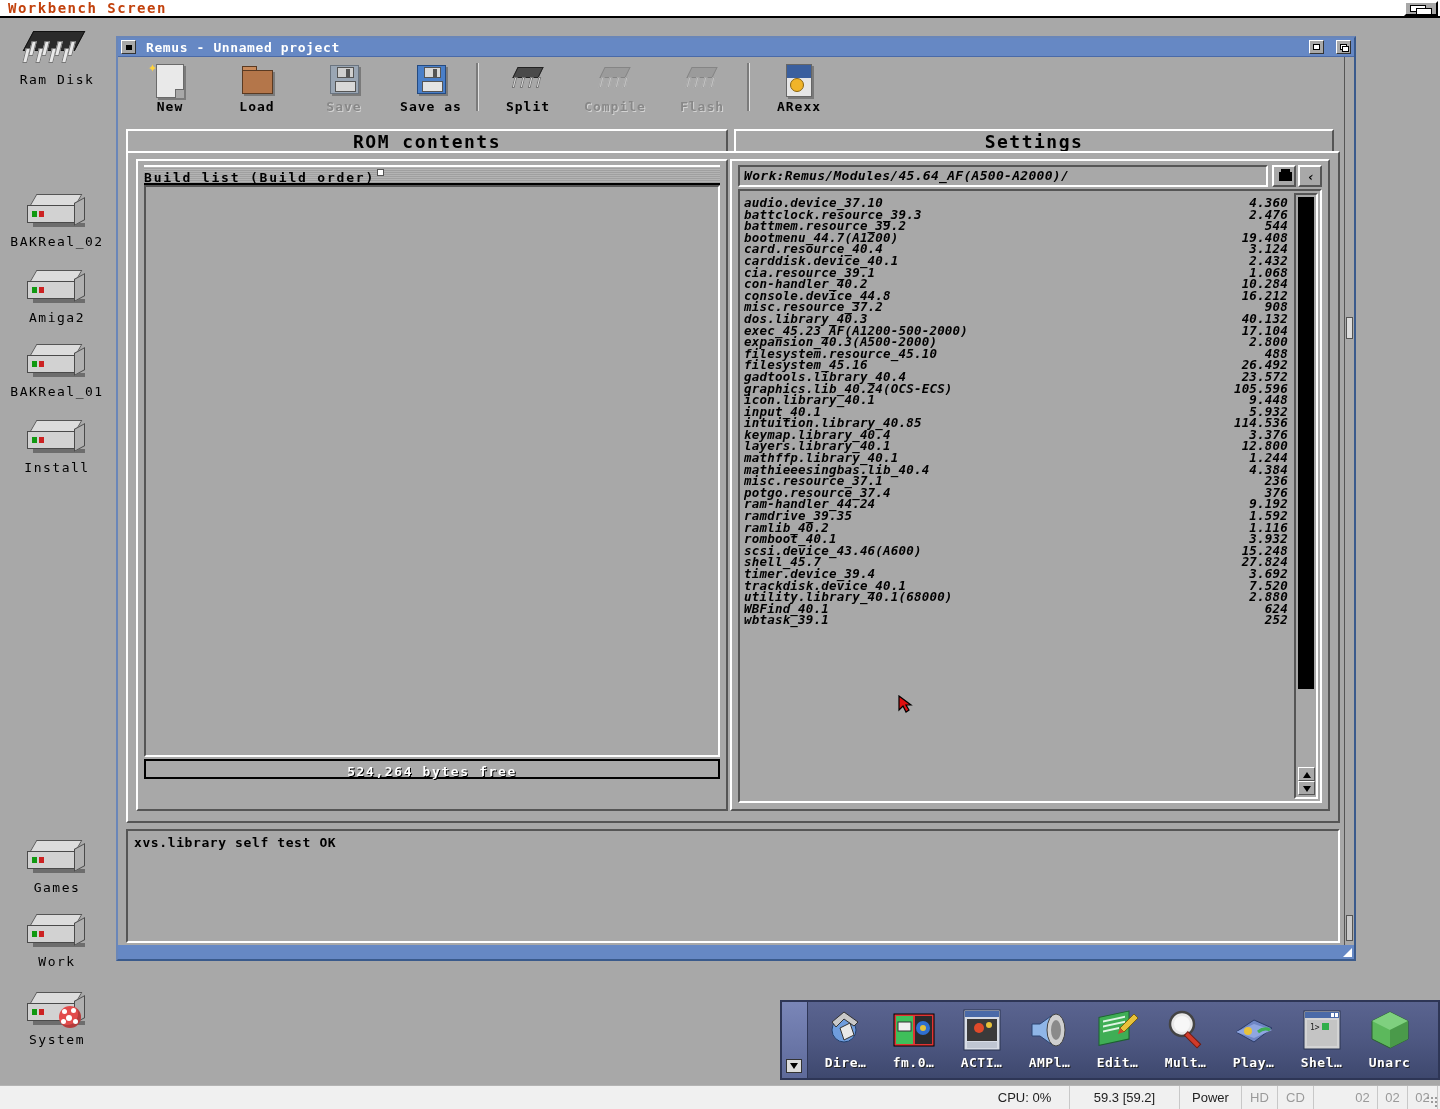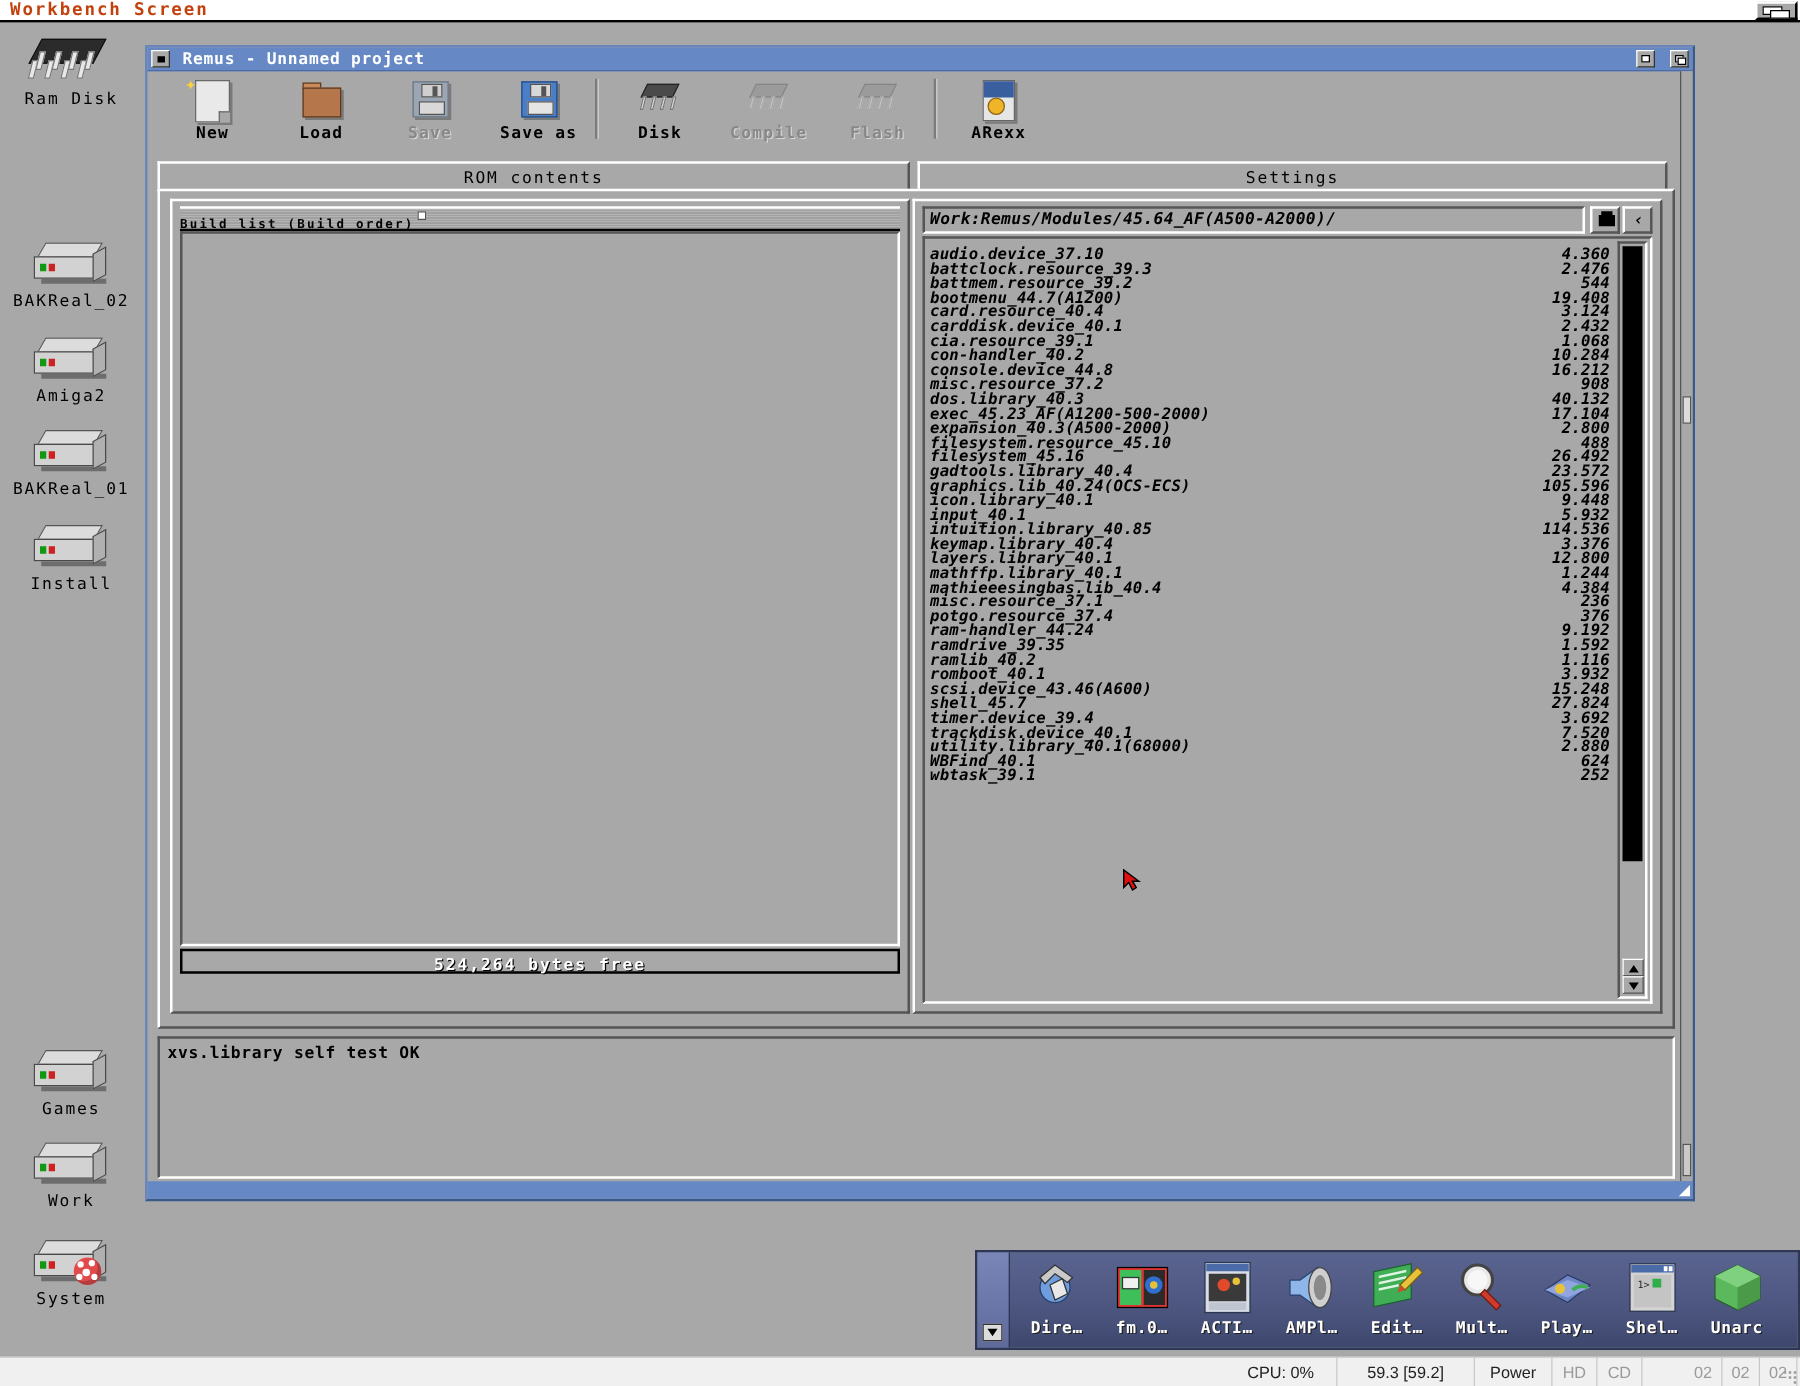--- a/index.html
+++ b/index.html
@@ -119,38 +119,38 @@
   .ic-arexx{position:absolute;left:50%;top:3px;margin-left:-13px;width:26px;height:33px;background:#e6e6e6;
       border:1px solid #666;box-sizing:border-box;box-shadow:2px 2px 0 #7a7a7a;}
   .ic-arexx .bluetop{position:absolute;left:0;top:0;width:100%;height:13px;background:#3a5f9e;}
   .ic-arexx .gold{position:absolute;left:3px;bottom:4px;width:14px;height:14px;border-radius:50%;background:#f0b429;border:1px solid #8a6410;box-sizing:border-box;}
 
   
   #tabs{position:absolute;left:6px;top:72px;right:4px;height:24px;}
   .tab{position:absolute;top:0;height:24px;background:#a8a8a8;
      border-left:2px solid #fff;border-top:2px solid #fff;border-right:2px solid #555;
      box-sizing:border-box;text-align:center;cursor:pointer;}
-  .tab span{font-size:13px;font-weight:normal;letter-spacing:1.5px;color:#000;line-height:21px;}
+  .tab span{font-size:18px;font-weight:bold;letter-spacing:1.5px;color:#000;line-height:21px;}
 
   
   #panel-frame{position:absolute;left:6px;top:94px;right:4px;height:672px;
      background:#a8a8a8;
      border-left:2px solid #fff;border-top:2px solid #fff;
      border-right:2px solid #555;border-bottom:2px solid #555;box-sizing:border-box;}
 
   .group{position:absolute;top:6px;background:#a8a8a8;
      border-left:2px solid #fff;border-top:2px solid #fff;
      border-right:2px solid #555;border-bottom:2px solid #555;box-sizing:border-box;}
 
   
   #build-group{left:8px;width:592px;height:652px;}
   #build-header{position:absolute;left:6px;top:4px;right:6px;height:20px;
      background:#a8a8a8;border-bottom:2px solid #000;border-top:2px solid #fff;box-sizing:border-box;
      background-image:repeating-linear-gradient(0deg,#a0a0a0 0 1px,#b4b4b4 1px 2px);}
-  #build-header span{font-size:10px;font-weight:bold;letter-spacing:1.8px;color:#000;line-height:17px;}
+  #build-header span{font-size:13px;font-weight:bold;letter-spacing:1.8px;color:#000;line-height:17px;}
   #build-header .marker{display:inline-block;width:7px;height:7px;background:#fff;border:1px solid #555;box-sizing:border-box;vertical-align:super;margin-left:2px;}
   #build-list{position:absolute;left:6px;top:24px;right:6px;bottom:52px;background:#a8a8a8;
      border-left:2px solid #555;border-top:2px solid #555;border-right:2px solid #fff;border-bottom:2px solid #fff;box-sizing:border-box;}
   #bytes-free{position:absolute;left:6px;bottom:30px;right:6px;height:20px;
      border:2px solid #000;box-sizing:border-box;background:#a8a8a8;text-align:center;}
   #bytes-free span{font-size:13px;font-weight:bold;letter-spacing:1.6px;color:#fff;line-height:15px;text-shadow:1px 1px 0 #000;}
   #remove-btn{position:absolute;left:6px;bottom:6px;right:6px;height:20px;
      border:2px solid #000;box-sizing:border-box;text-align:center;
      background-image:repeating-conic-gradient(#000 0% 25%,#d9d9d9 0% 50%);
      background-size:4px 4px;cursor:default;}
@@ -404,21 +404,21 @@
         <div class="tool" style="left: 358px;">
           <div class="ticon">
             <div class="ic-chip">
               <div class="cb"></div>
               <div class="cl" style="left:2px"></div>
               <div class="cl" style="left:10px"></div>
               <div class="cl" style="left:18px"></div>
               <div class="cl" style="left:26px"></div>
             </div>
           </div>
-          <div class="tlbl amiga-font">Disk</div>
+          <div class="tlbl amiga-font">Split</div>
         </div>
         <div class="tool disabled" style="left: 445px;">
           <div class="ticon">
             <div class="ic-chip grey">
               <div class="cb"></div>
               <div class="cl" style="left:2px"></div>
               <div class="cl" style="left:10px"></div>
               <div class="cl" style="left:18px"></div>
               <div class="cl" style="left:26px"></div>
             </div>

